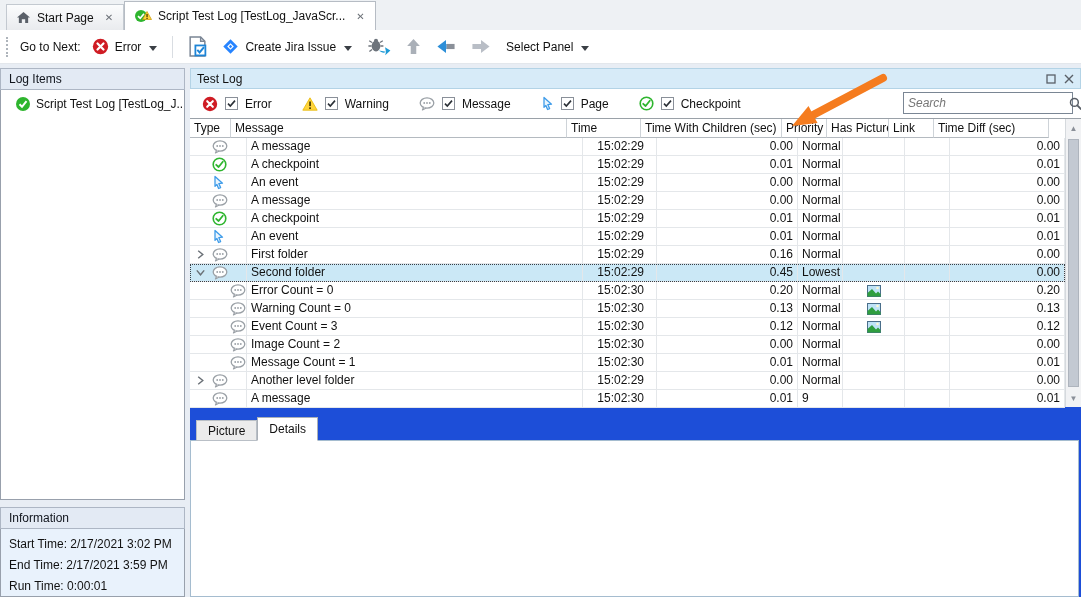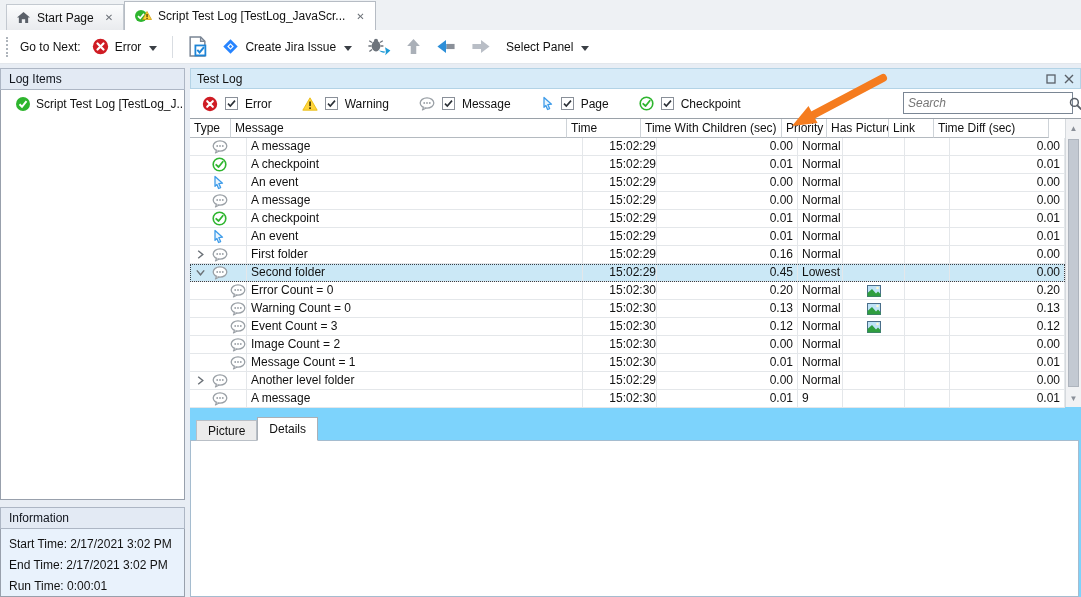--- a/index.html
+++ b/index.html
@@ -24,42 +24,42 @@
   
   .side-header { position:absolute; left:0; width:185px; height:22px; background:#e3eaf4; border:1px solid #adb6c4; line-height:20px; padding-left:8px; color:#10141c; }
   #log-items-header { top:68px; }
   #tree-box { position:absolute; left:0; top:90px; width:185px; height:410px; background:#fff; border:1px solid #98a0ac; border-top:none; }
   .tree-item { display:flex; align-items:center; gap:5px; height:20px; padding-left:14px; margin-top:4px; white-space:nowrap; overflow:hidden; }
   #info-header { top:507px; }
   #info-box { position:absolute; left:0; top:529px; width:185px; height:68px; background:#e9f2fc; border:1px solid #98a0ac; border-top:none; padding:5px 0 0 8px; }
   .info-line { height:21px; line-height:21px; white-space:nowrap; }
 
   
-  #main { position:absolute; left:190px; top:68px; right:0; bottom:0; background:#7dd3fc;text-decoration:underline; }
+  #main { position:absolute; left:190px; top:68px; right:0; bottom:0; background:#1d4ed8;text-decoration:underline; }
   #panel-header { position:absolute; left:0; top:0; width:100%; height:21px; background:#d7ebf8; border:1px solid #b3d3e6; display:flex; align-items:center; padding:0 6px; }
   #panel-title { flex:1; }
   .win-ctl { margin-left:8px; display:inline-flex; }
 
   #filter-bar { position:absolute; left:0; top:21px; width:100%; height:29px; background:#fff; display:flex; align-items:center; gap:30px; padding-left:12px; }
   .filter-item { display:inline-flex; align-items:center; gap:7px; }
   .checkbox { width:13px; height:13px; background:#fff; border:1px solid #8a9099; display:inline-flex; align-items:center; justify-content:center; }
   #search-wrap { position:absolute; right:8px; top:3px; width:170px; height:22px; border:1px solid #7a8694; background:#fff; display:flex; align-items:center; }
   #search-input { flex:1; border:none; outline:none; height:18px; padding:0 4px; font-family:"Liberation Sans",sans-serif; font-size:12px; font-style:italic; color:#222; background:transparent; }
   #search-icon { padding-right:4px; }
 
   
   #grid { position:absolute; left:0; top:50px; width:100%; height:289px; background:#fff; border-top:1px solid #9aa1a8; }
   #grid-header { display:flex; width:875px; }
   .hcell { height:19px; line-height:18px; padding:0 4px; background:#fff; border-right:1px solid #ced3d8; border-bottom:1px solid #b4bac0; white-space:nowrap; overflow:hidden; }
   #grid-rows { width:875px; }
   .grow { display:flex; height:18px; }
   .grow.selected { background:#cbe8f6; outline:1px dotted #3a3f45; outline-offset:-1px; }
   .cell { height:18px; line-height:17px; border-right:1px solid #e4e7ea; border-bottom:1px solid #e4e7ea; white-space:nowrap; overflow:hidden; padding:0 4px; }
   .cell.num { text-align:right; }
-  .cell.time { text-align:right; padding-right:0; }
+  .cell.time { text-align:right; padding-right:12px; }
   .cell.center { display:flex; align-items:center; justify-content:center; padding:0; }
   .typecell { display:flex; align-items:center; padding:0 2px 0 6px; }
   .chev { width:16px; display:inline-flex; align-items:center; justify-content:flex-start; flex:none; }
   .indent { width:18px; flex:none; }
 
   
   #vscroll { position:absolute; right:0; top:0; bottom:0; width:16px; background:#f1f2f4; border-left:1px solid #d5d9dd; }
   .sb-arrow { position:absolute; left:0; width:15px; height:16px; display:flex; align-items:center; justify-content:center; color:#8a8f98; font-size:8px; }
   #sb-up { top:1px; }
   #sb-down { bottom:1px; }
@@ -183,21 +183,21 @@
         </svg>
       </span>
     <span>Script Test Log [TestLog_J...</span>
   </div>
 </div>
 <div class="side-header" id="info-header">
   <span>Information</span>
 </div>
 <div id="info-box">
   <div class="info-line">Start Time: 2/17/2021 3:02 PM</div>
-  <div class="info-line">End Time: 2/17/2021 3:02 PM</div>
+  <div class="info-line">End Time: 2/17/2021 3:59 PM</div>
   <div class="info-line">Run Time: 0:00:01</div>
 </div>
 
 <div id="main">
   <div id="panel-header">
     <span id="panel-title">Test Log</span>
     <span class="win-ctl">
         <svg width="10" height="10">
           <rect x="1" y="1" width="8" height="8" fill="none" stroke="#5a6068" stroke-width="1.3"></rect>
         </svg>

